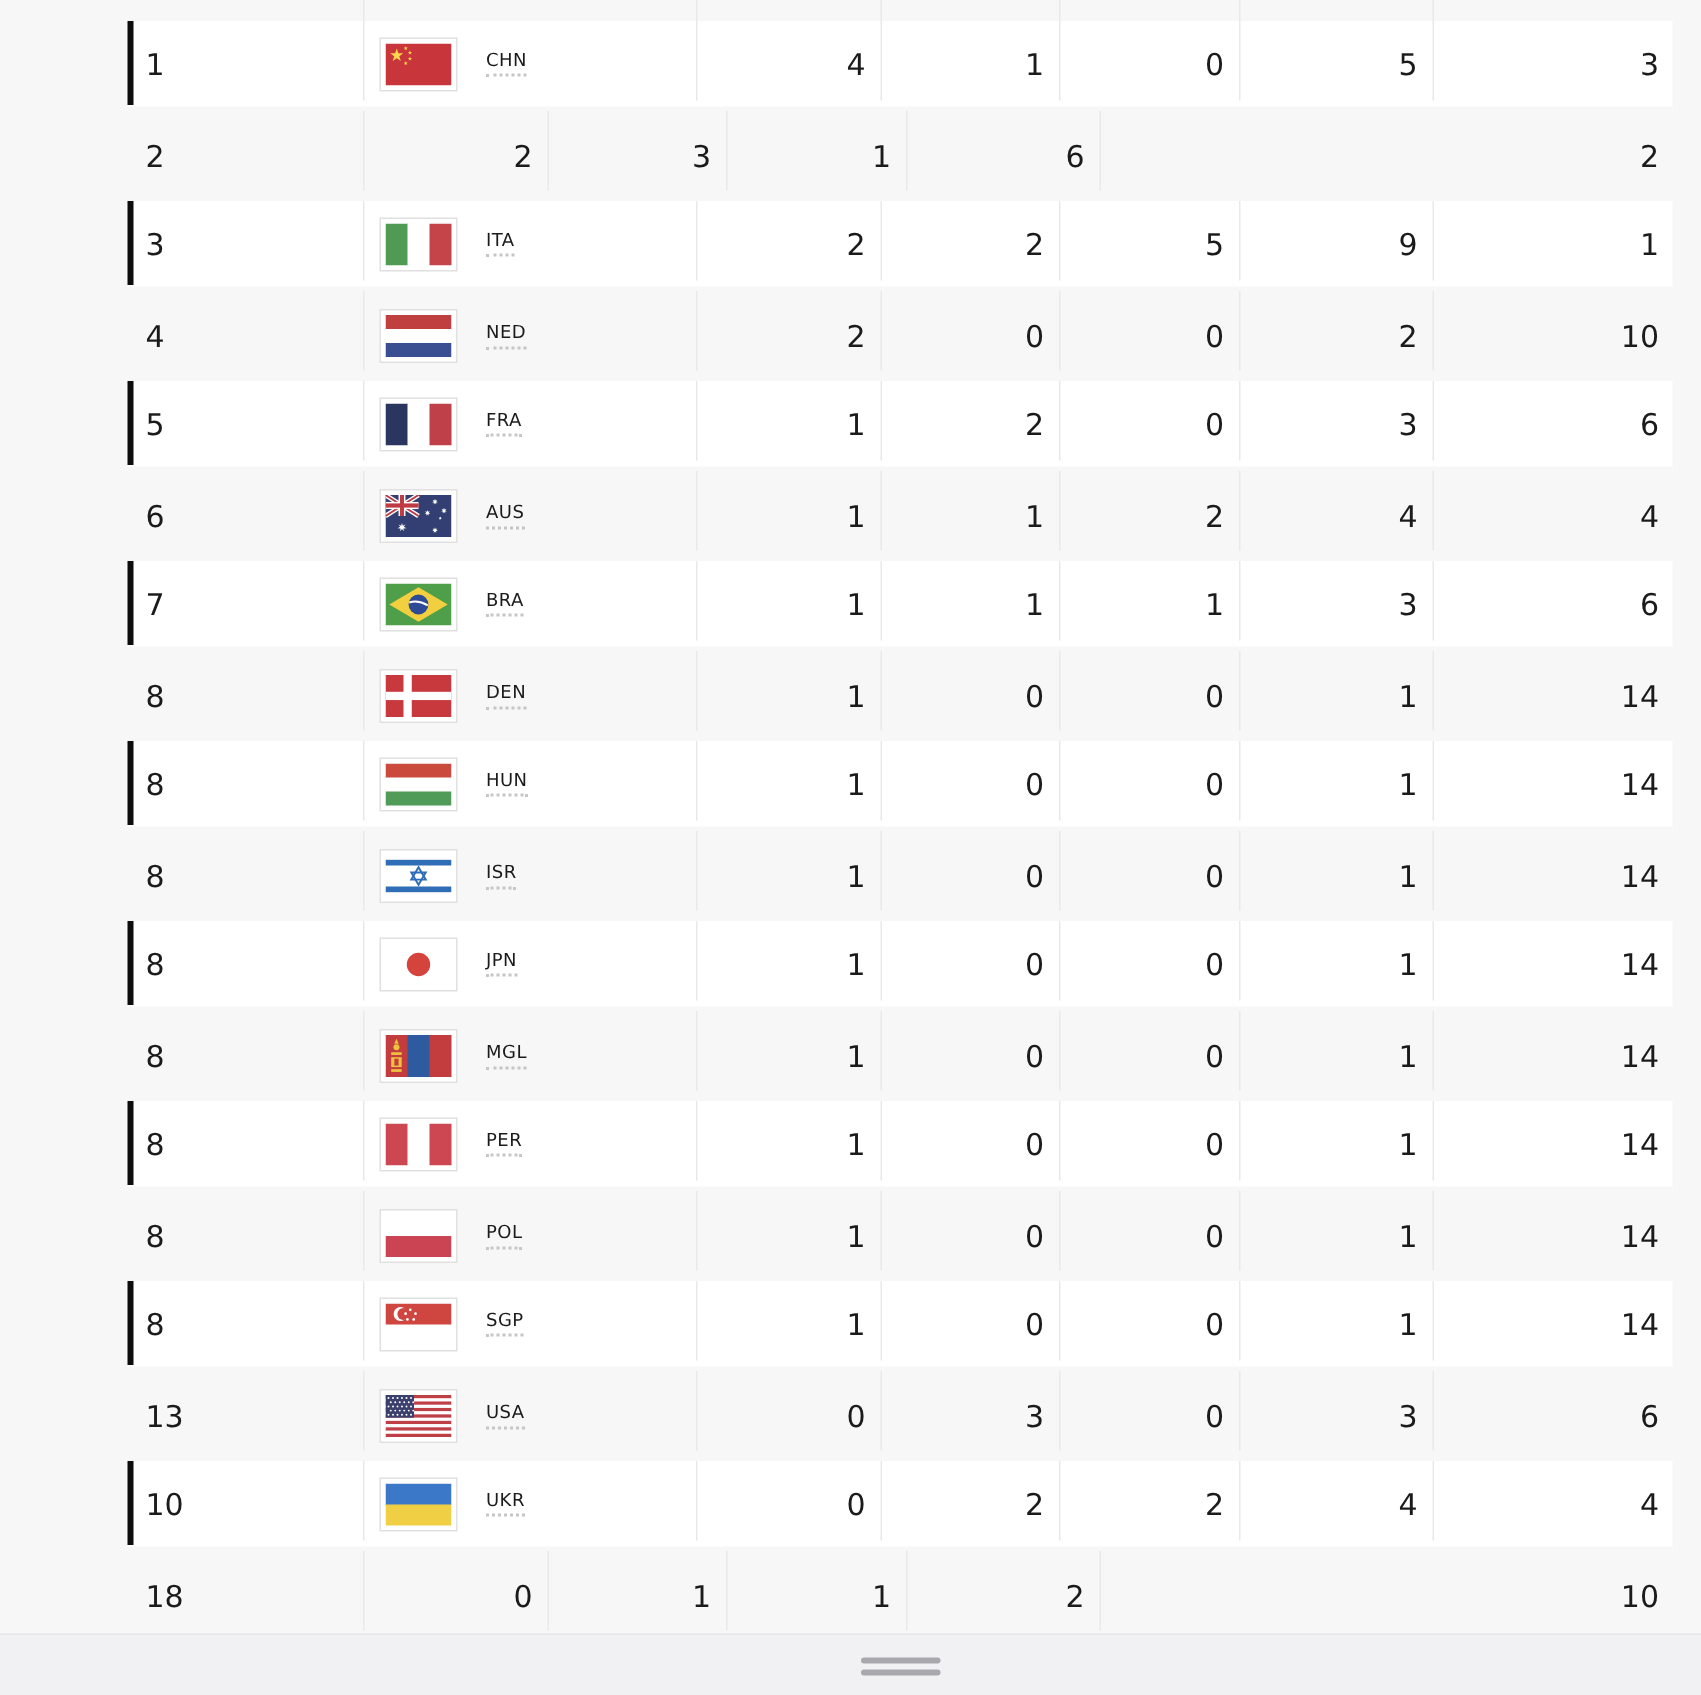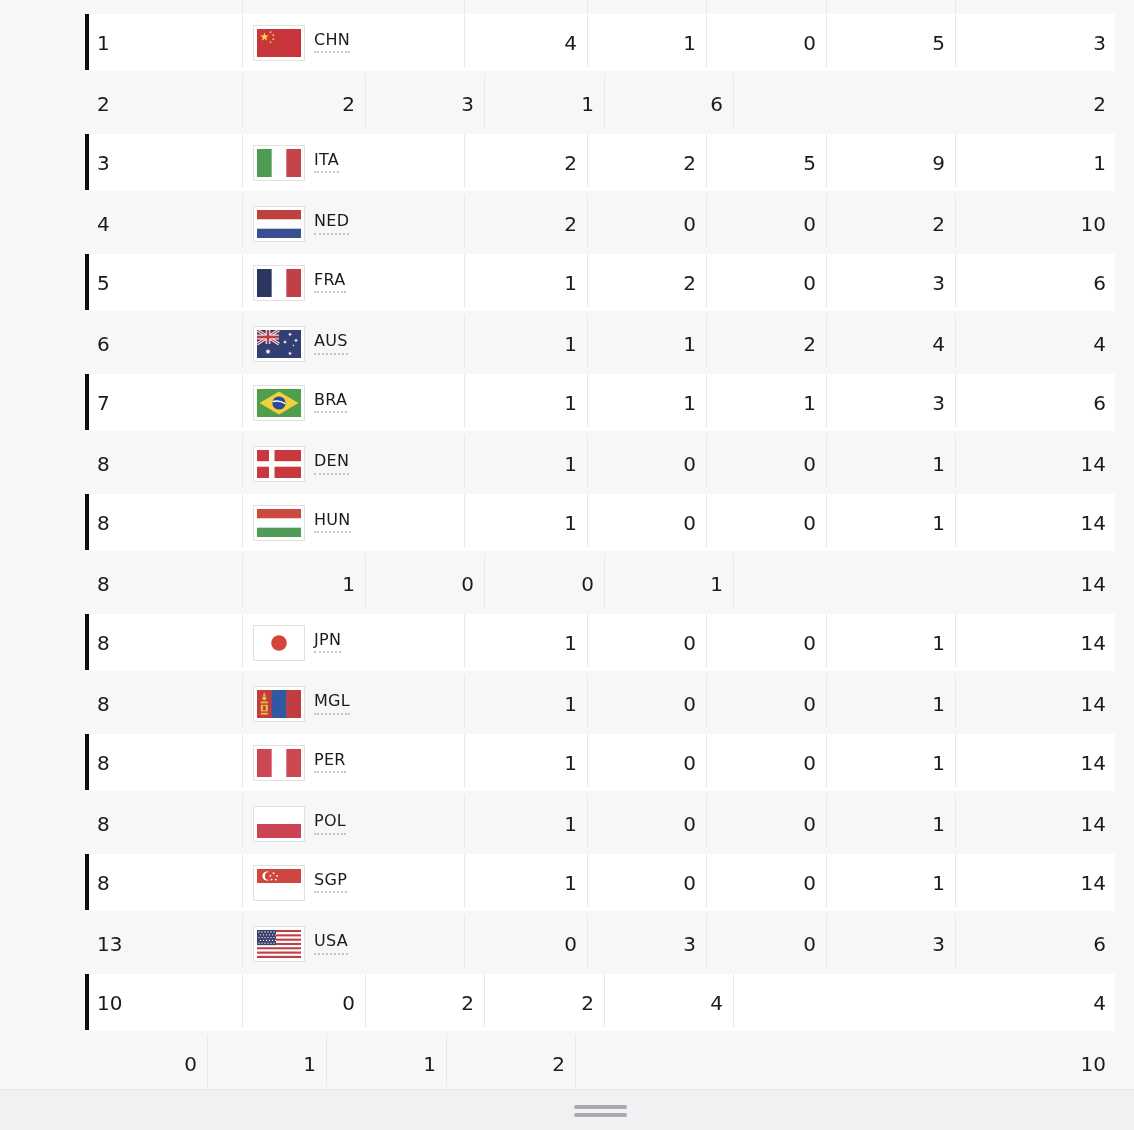--- a/index.html
+++ b/index.html
@@ -20,21 +20,21 @@
   .strip .cell.sep::after{top:0;bottom:0}
   .c-rank{width:158px;padding-left:12px}
   .c-country{width:222px;padding-left:10px}
   .c-g{width:123px}.c-s{width:119px}.c-b{width:120px}.c-t{width:129px}
   .c-r{flex:1}
   .num{justify-content:flex-end;padding-right:11px;font-size:20px}
   .c-r.num{padding-right:9px}
   .rank{font-size:20px}
   .flag{background:#fff;border:1px solid #e0e0e0;padding:3px;line-height:0;flex:0 0 auto}
   .flag svg{display:block}
-  .code{margin-left:9px;font-size:16px;letter-spacing:.3px;line-height:1.05;
+  .code{margin-left:19px;font-size:12px;letter-spacing:.3px;line-height:1.05;
         border-bottom:2px dotted #c6c6c6;padding-bottom:3px}
   .bottom-bar{position:absolute;left:0;right:0;bottom:0;height:41px;background:#f1f1f4;
         border-top:1px solid #e5e5e9;box-sizing:border-box}
   .handle{position:absolute;left:85px;width:1030px;top:15px;
         display:flex;flex-direction:column;align-items:center;gap:4px;cursor:grab}
   .handle i{width:53px;height:4px;border-radius:2px;background:#a8a8ad;display:block}
 </style>
 </head>
 <body>
 
@@ -241,20 +241,32 @@
     <div class="cell c-g sep num">1</div>
     <div class="cell c-s sep num">0</div>
     <div class="cell c-b sep num">0</div>
     <div class="cell c-t sep num">1</div>
     <div class="cell c-r num">14</div>
   </div>
 
   <div class="row g">
     <div class="cell c-rank sep">
       <span class="rank">8</span>
+    </div>
+    <div class="cell c-country sep">
+      <span class="flag">
+            <svg width="44" height="28" viewBox="0 0 44 28">
+              <rect width="44" height="28" fill="#fff"></rect>
+              <rect x="0" y="3.2" width="44" height="3.8" fill="#2f6db6"></rect>
+              <rect x="0" y="21" width="44" height="3.8" fill="#2f6db6"></rect>
+              <polygon points="22,8.2 17.2,16.4 26.8,16.4" fill="none" stroke="#2f6db6" stroke-width="1.3"></polygon>
+              <polygon points="22,19.8 17.2,11.6 26.8,11.6" fill="none" stroke="#2f6db6" stroke-width="1.3"></polygon>
+            </svg>
+          </span>
+      <span class="code">ISR</span>
     </div>
     <div class="cell c-g sep num">1</div>
     <div class="cell c-s sep num">0</div>
     <div class="cell c-b sep num">0</div>
     <div class="cell c-t sep num">1</div>
     <div class="cell c-r num">14</div>
   </div>
 
   <div class="row w">
     <div class="cell c-rank sep">
@@ -430,28 +442,40 @@
     <div class="cell c-s sep num">3</div>
     <div class="cell c-b sep num">0</div>
     <div class="cell c-t sep num">3</div>
     <div class="cell c-r num">6</div>
   </div>
 
   <div class="row w">
     <div class="cell c-rank sep">
       <span class="rank">10</span>
     </div>
+    <div class="cell c-country sep">
+      <span class="flag">
+            <svg width="44" height="28" viewBox="0 0 44 28">
+              <rect x="0" y="0" width="44" height="14.5" fill="#3c78c8"></rect>
+              <rect x="0" y="14" width="44" height="14.5" fill="#f1cf45"></rect>
+            </svg>
+          </span>
+      <span class="code">UKR</span>
+    </div>
     <div class="cell c-g sep num">0</div>
     <div class="cell c-s sep num">2</div>
     <div class="cell c-b sep num">2</div>
     <div class="cell c-t sep num">4</div>
     <div class="cell c-r num">4</div>
   </div>
 
   <div class="row g">
+    <div class="cell c-rank sep">
+      <span class="rank">18</span>
+    </div>
     <div class="cell c-g sep num">0</div>
     <div class="cell c-s sep num">1</div>
     <div class="cell c-b sep num">1</div>
     <div class="cell c-t sep num">2</div>
     <div class="cell c-r num">10</div>
   </div>
 </div>
 </div>
 
 <div class="bottom-bar">

